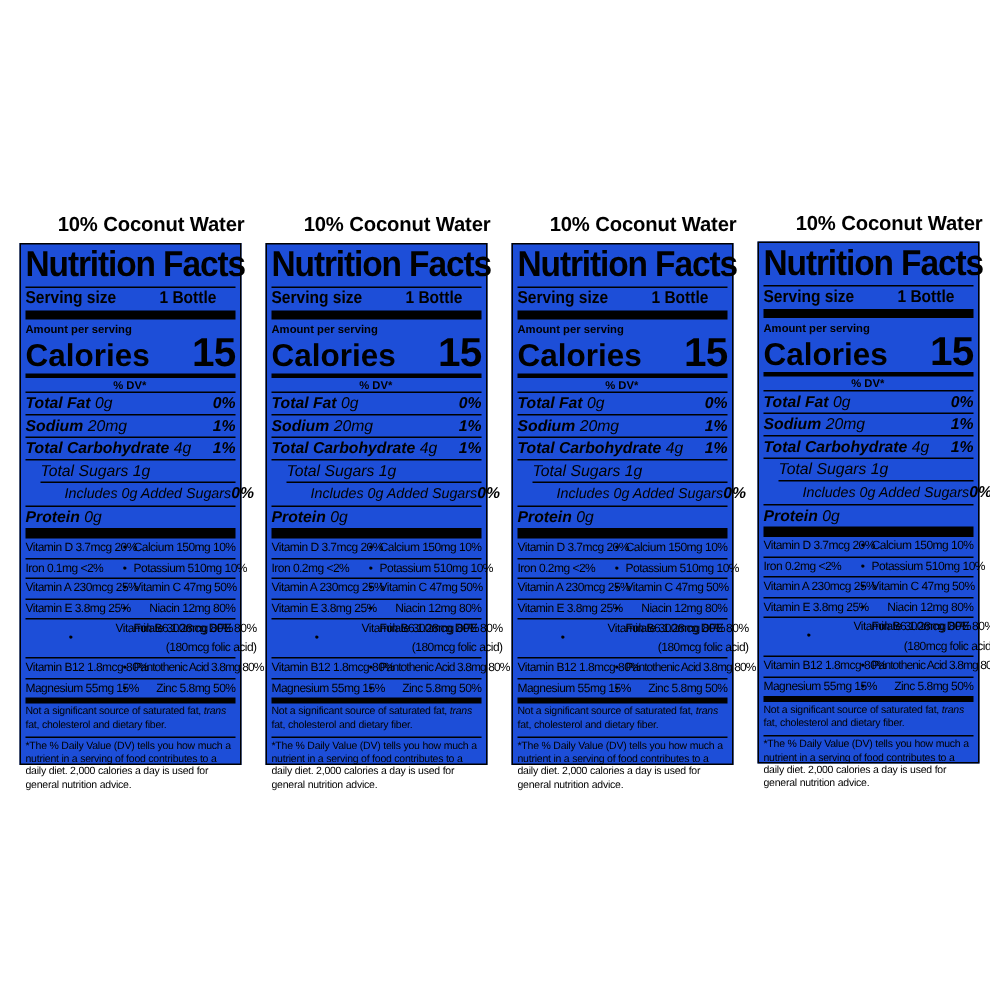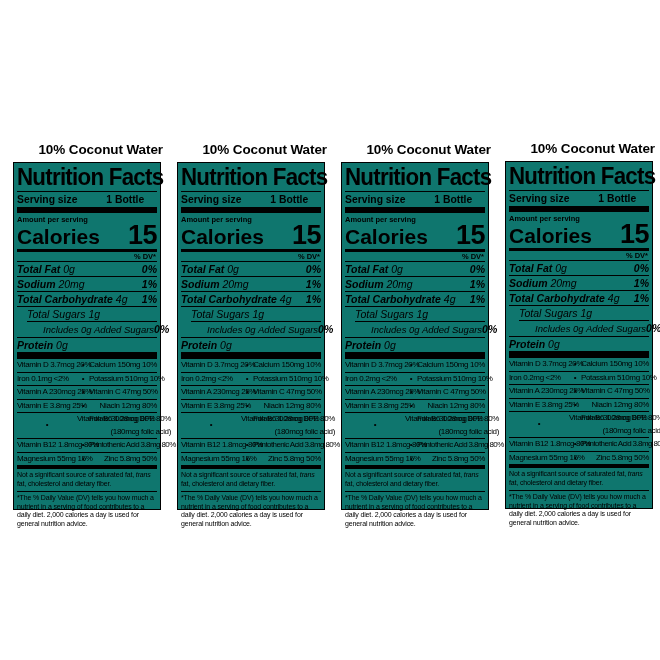--- a/index.html
+++ b/index.html
@@ -8,36 +8,36 @@
       font-family: "Liberation Sans", sans-serif; color: #000;
     }
     .panel { position: absolute; width: 144px; }
     .product-title {
       position: absolute; left: 0; right: -6px; top: 0; height: 18px;
       text-align: right; font-weight: bold; font-size: 13.5px; line-height: 18px; letter-spacing: -0.1px;
       white-space: nowrap;
     }
     .label {
       position: absolute; left: 0; top: 21px; width: 140px; height: 346px;
-      border: 1.5px solid #000; background: #0f766e; padding: 0 3px; box-sizing: content-box;
+      border: 1.5px solid #000; background: #1d4ed8; padding: 0 3px; box-sizing: content-box;
     }
     .nf-title {
       font-family: "Liberation Sans", sans-serif; font-weight: bold; font-size: 24px; line-height: 28px;
       letter-spacing: -0.8px; transform: scaleX(0.93); transform-origin: left center; white-space: nowrap;
       height: 28px;
     }
     .rule-thin { border-top: 1px solid #000; }
     .rule-med { border-top: 3px solid #000; }
     .rule-thick { border-top: 6px solid #000; }
     .row { display: flex; justify-content: space-between; align-items: baseline; white-space: nowrap; }
     .serving { font-weight: bold; font-size: 11.5px; line-height: 14px; height: 14px; transform: scaleX(0.9); transform-origin: left center; width: 111%; }
     .amount { font-weight: bold; font-size: 7.5px; line-height: 9px; margin-top: 2px; }
     .calories { font-weight: 900; font-size: 21px; line-height: 22px; height: 22px; }
     .calories .cal-val { font-size: 27px; letter-spacing: -0.5px; }
-    .dv-head { font-weight: bold; font-size: 7.5px; line-height: 9px; text-align: right; padding-right: 1px; }
+    .dv-head { font-weight: bold; font-size: 7.5px; line-height: 9px; text-align: center; padding-right: 1px; }
     .macro { font-size: 10.5px; line-height: 14px; height: 14px; font-style: italic; }
     .macro b { font-weight: bold; }
     .macro .pct { font-weight: bold; font-size: 10.5px; }
     .indent1 { padding-left: 10px; }
     .indent2 { padding-left: 26px; }
     .sub-rule { margin-left: 10px; border-top: 1px solid #000; }
     .vit {
       font-size: 8px; line-height: 12.5px; height: 12.5px; letter-spacing: -0.35px;
       display: grid; grid-template-columns: 60px 12px 1fr; align-items: center; white-space: nowrap;
     }

